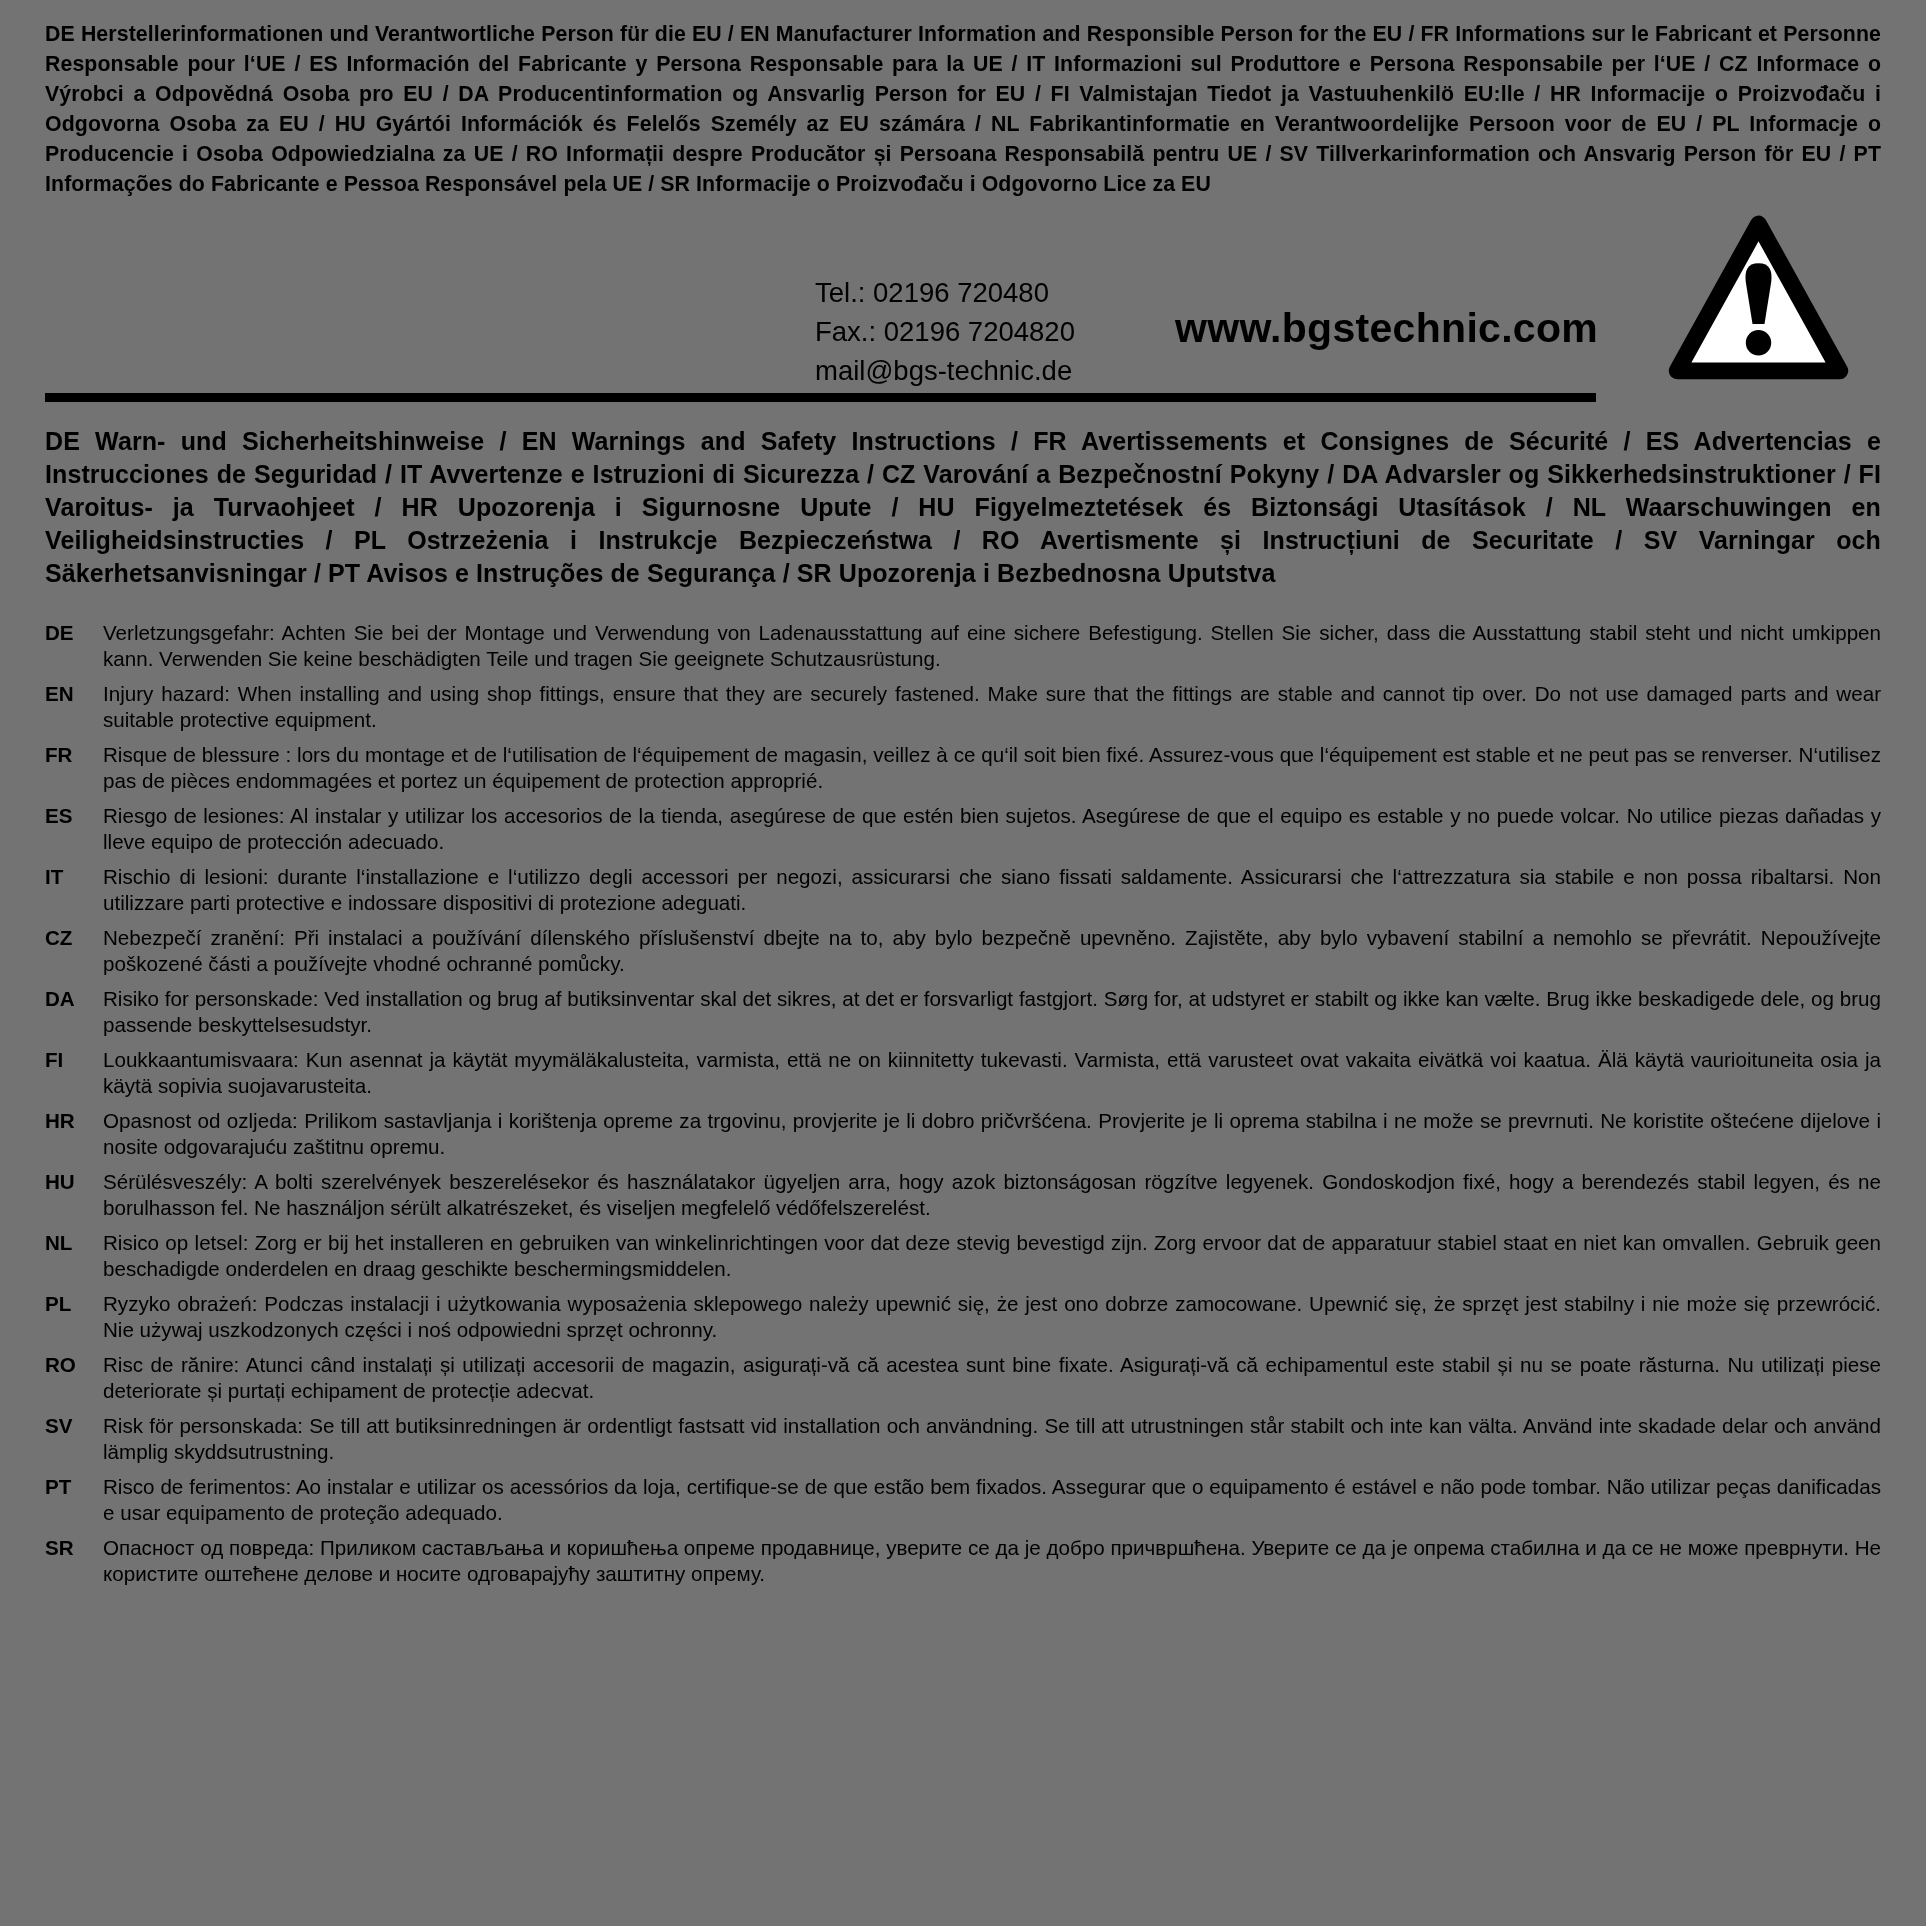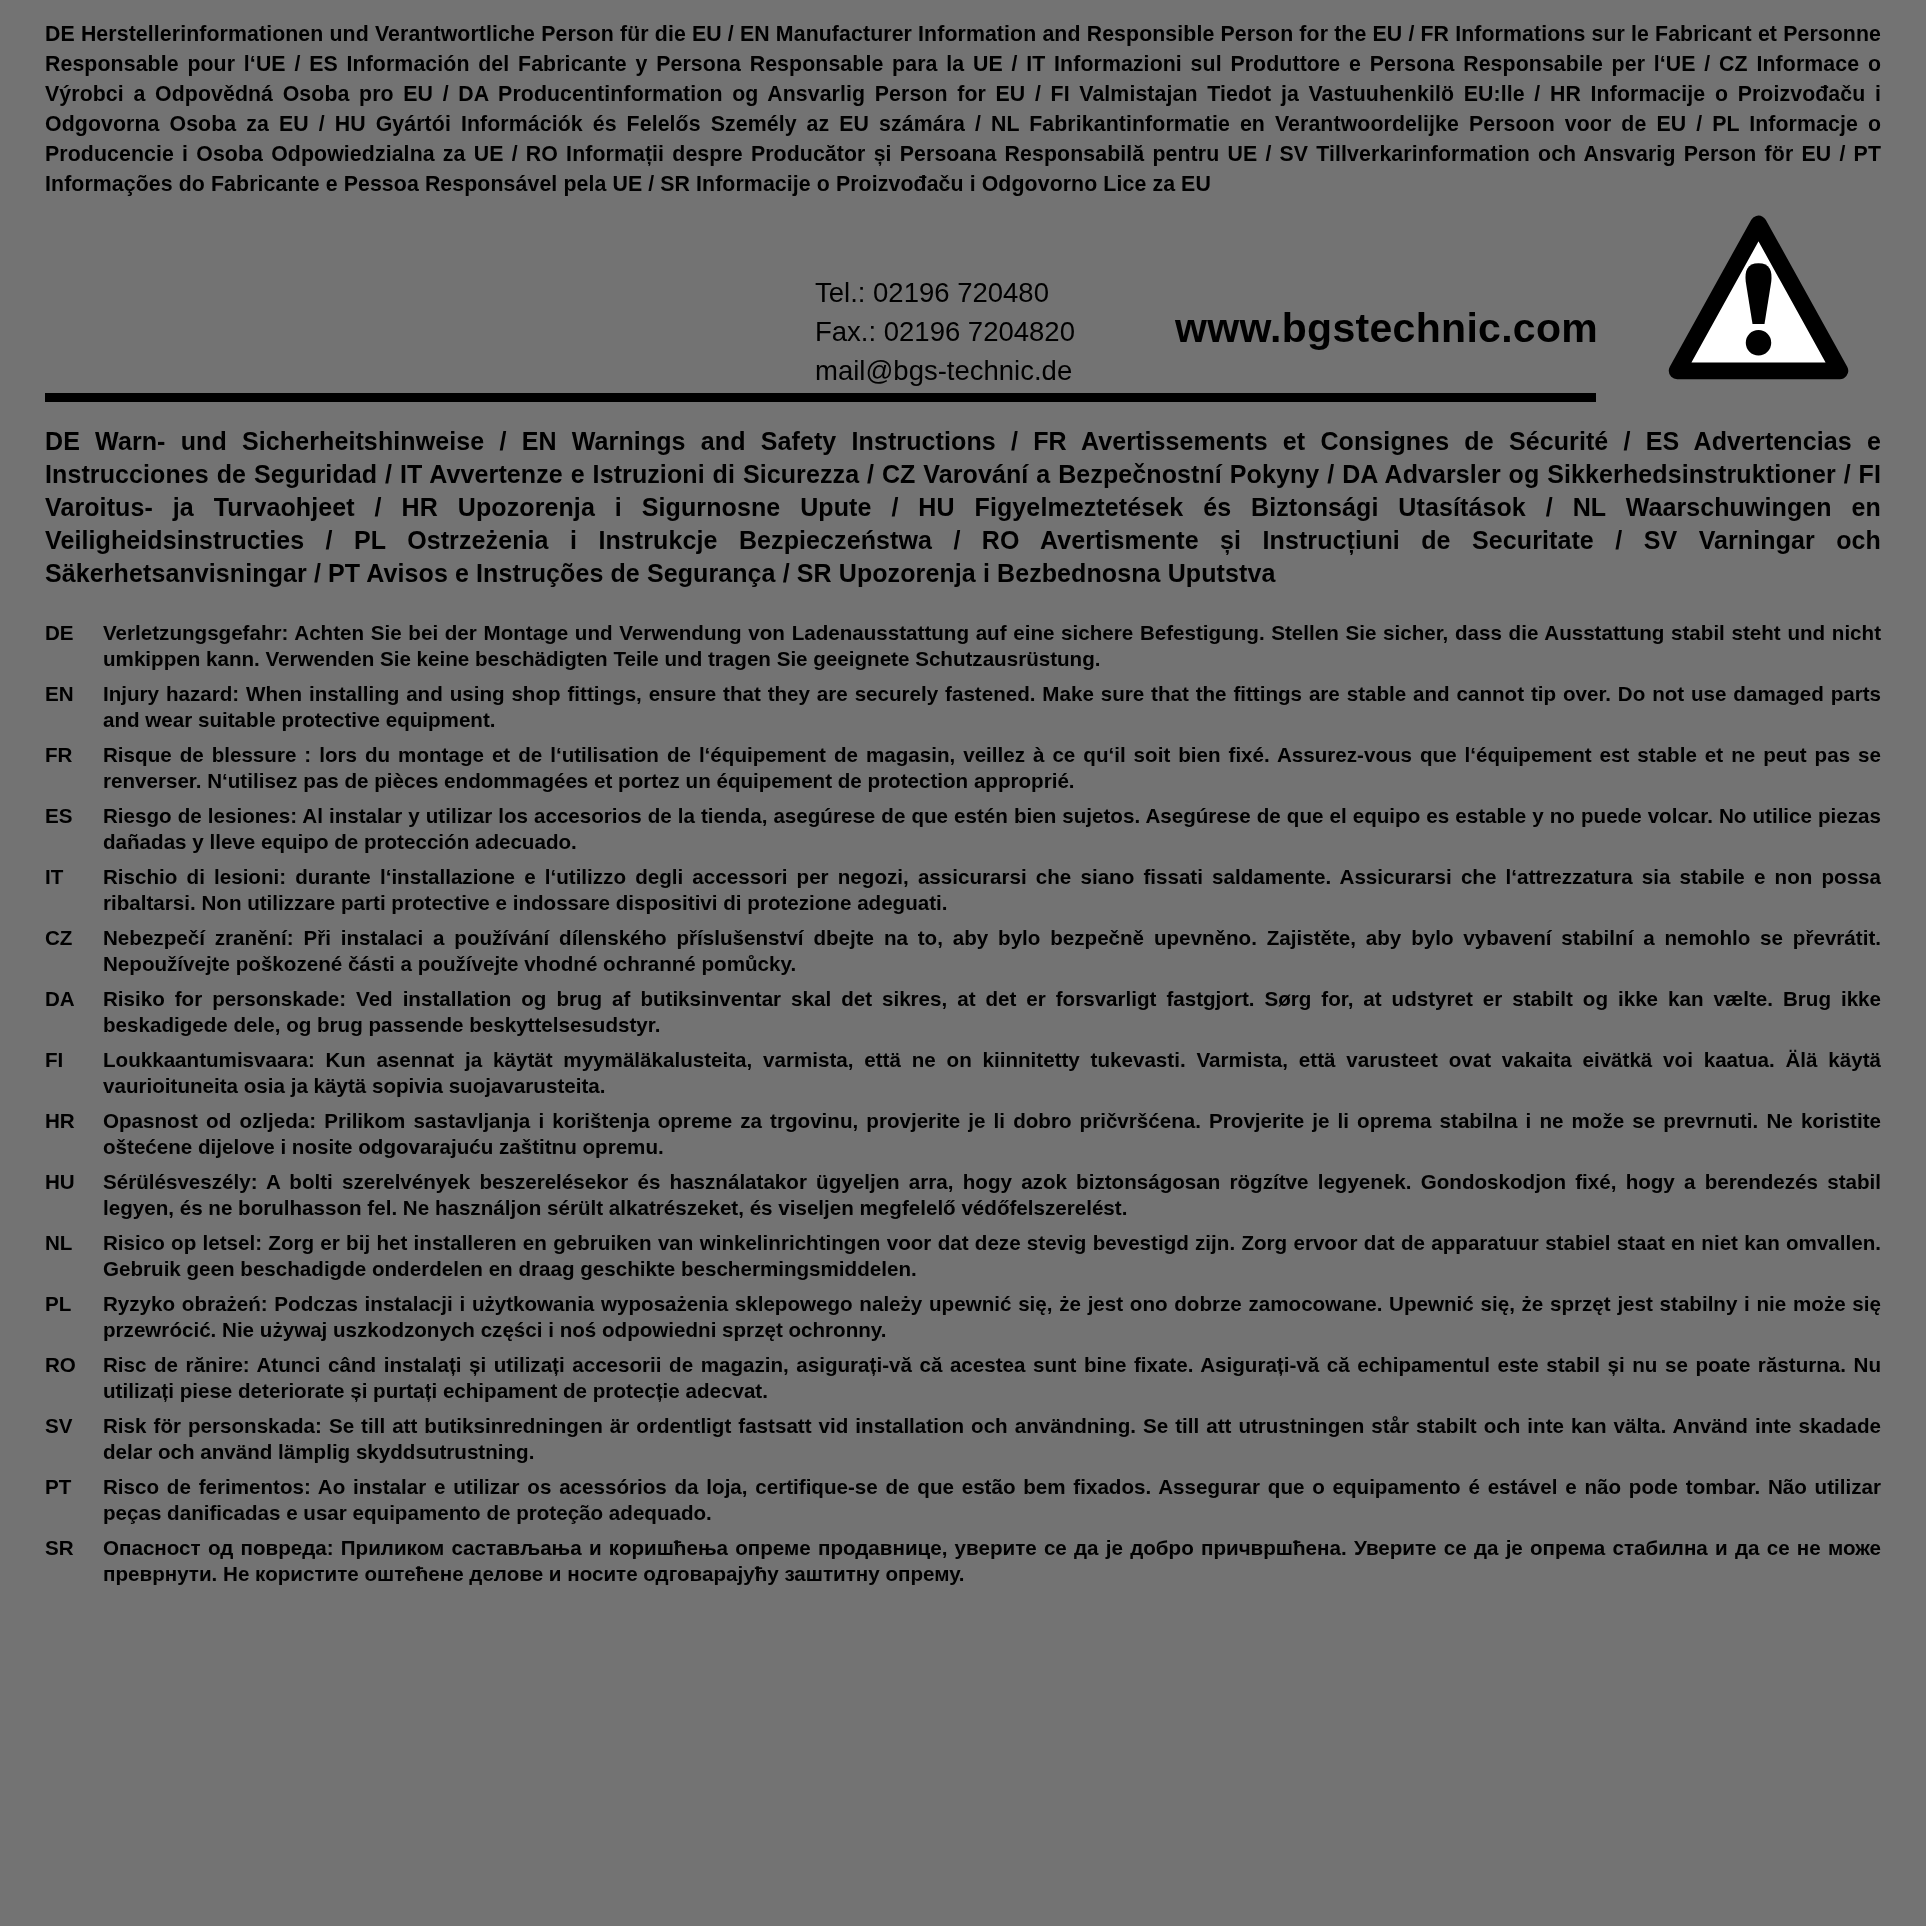--- a/index.html
+++ b/index.html
@@ -129,21 +129,20 @@
     grid-template-columns: 58px 1fr;
     margin-bottom: 9px;
     font-size: 20.6px;
     line-height: 26px;
   }
   .warning-code {
     font-weight: bold;
   }
   .warning-text {
     text-align: justify;
-    font-weight: bold;
   }
 </style>
 </head>
 <body>
 
 <div class="page">
 
   <div class="manufacturer-info">DE Herstellerinformationen und Verantwortliche Person für die EU  /  EN Manufacturer Information and Responsible Person for the EU  /  FR Informations sur le Fabricant et Personne Responsable pour l‘UE  /  ES Información del Fabricante y Persona Responsable para la UE  /  IT Informazioni sul Produttore e Persona Responsabile per l‘UE  /  CZ Informace o Výrobci a Odpovědná Osoba pro EU  /  DA Producentinformation og Ansvarlig Person for EU  /  FI Valmistajan Tiedot ja Vastuuhenkilö EU:lle  /  HR Informacije o Proizvođaču i Odgovorna Osoba za EU  /  HU Gyártói Információk és Felelős Személy az EU számára  /  NL Fabrikantinformatie en Verantwoordelijke Persoon voor de EU  /  PL Informacje o Producencie i Osoba Odpowiedzialna za UE  /  RO Informații despre Producător și Persoana Responsabilă pentru UE  /  SV Tillverkarinformation och Ansvarig Person för EU  /  PT Informações do Fabricante e Pessoa Responsável pela UE  /  SR Informacije o Proizvođaču i Odgovorno Lice za EU</div>
 
   <div class="brand-row">

